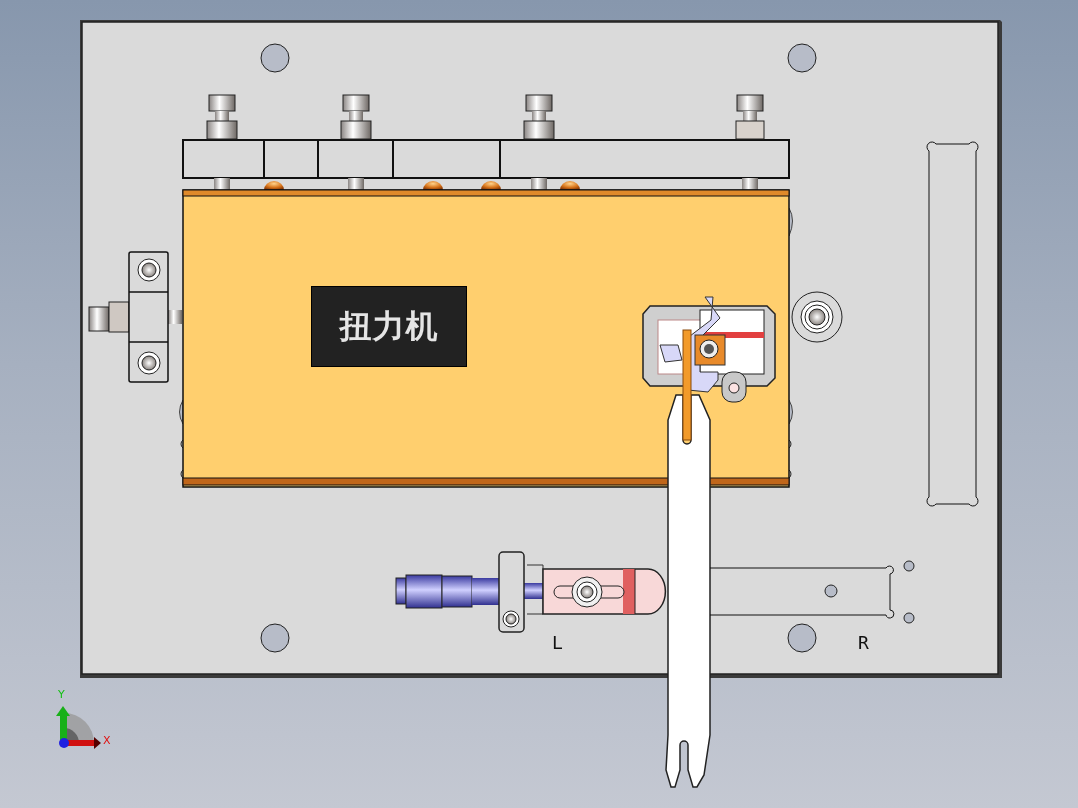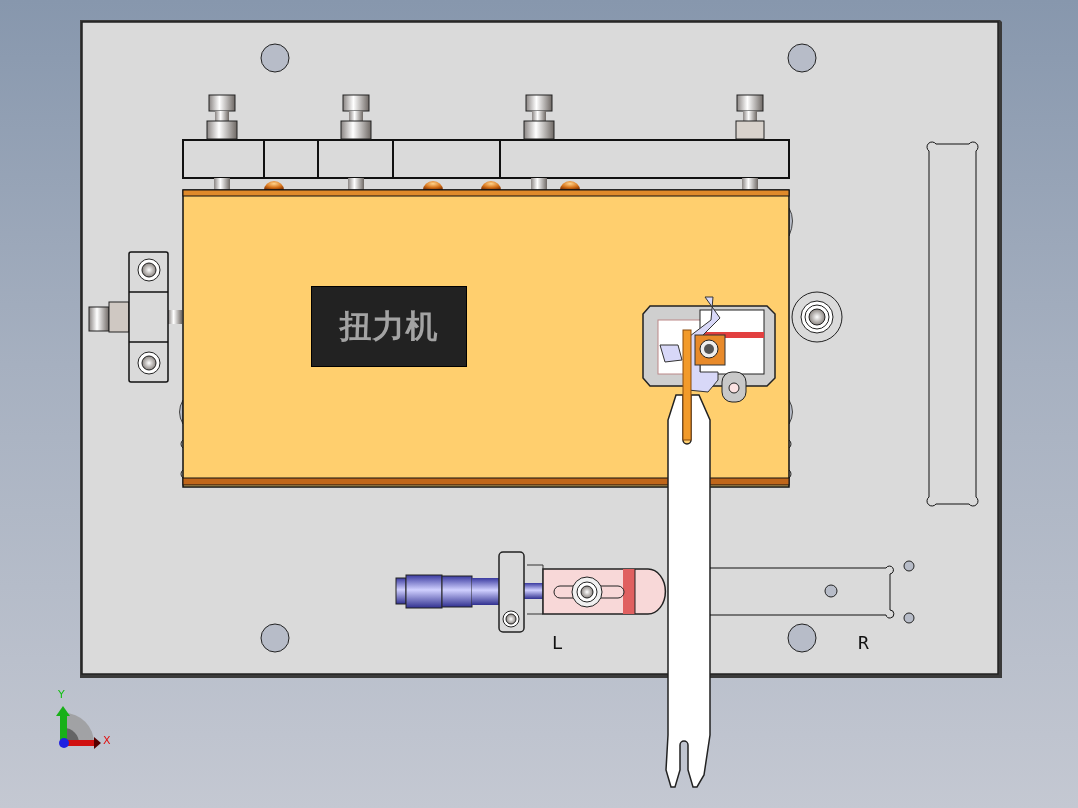--- a/index.html
+++ b/index.html
@@ -7,21 +7,21 @@
     width:1078px; height:808px; overflow:hidden;
     background: linear-gradient(to bottom, #8797ad 0%, #a6b0c0 45%, #c4c8d2 100%);
     font-family: "DejaVu Sans", sans-serif;
     position:relative;
   }
   #viewport { position:absolute; left:0; top:0; width:1078px; height:808px; }
   .label-box {
     position:absolute; left:311px; top:286px; width:154px; height:79px;
     background:#222; border:1px solid #000;
     display:flex; align-items:center; justify-content:center;
-    color:#a3a3a3; font-size:32px; font-weight:bold; letter-spacing:1px;
+    color:#e5e5e5; font-size:32px; font-weight:bold; letter-spacing:1px;
   }
   .side-letter {
     position:absolute; font-family:"DejaVu Sans Mono", monospace;
     font-size:18px; color:#111;
   }
   .axis-label { position:absolute; font-size:11px; font-family:"DejaVu Sans", sans-serif; }
 </style>
 </head>
 <body>
 

